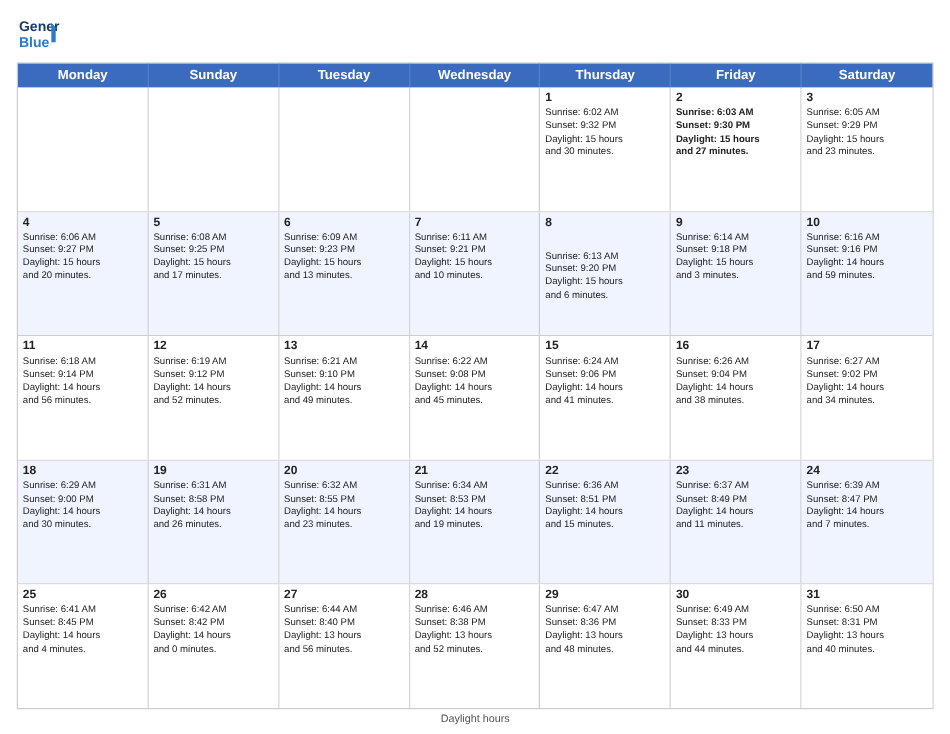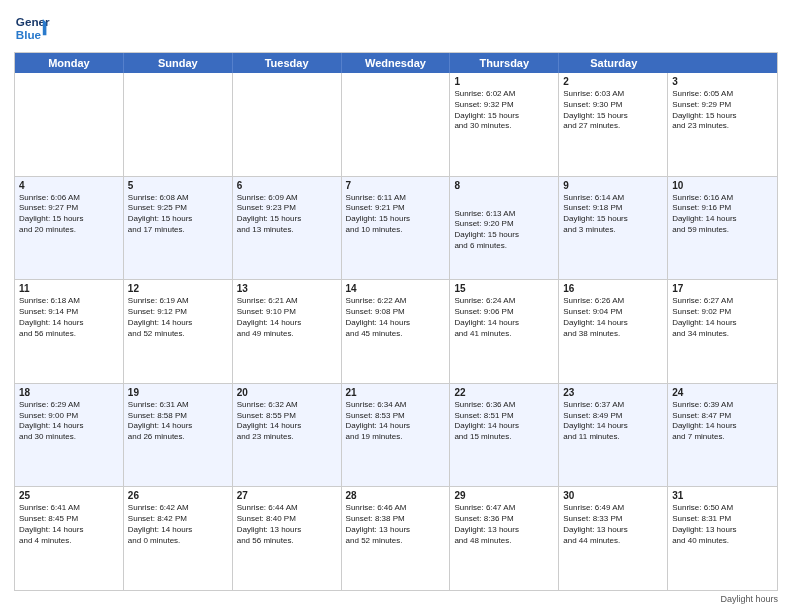--- a/index.html
+++ b/index.html
@@ -97,21 +97,21 @@
       margin-bottom: 2px;
     }
     .cell-text {
       font-size: 8px;
       line-height: 1.35;
       color: #222;
     }
     .footer-note {
       font-size: 9px;
       color: #555;
-      text-align: right;
+      text-align: center;
       margin-top: 3px;
     }
   </style>
 </head>
 <body>
 
 <div class="page">
   <div class="header">
     <div class="logo">
       <svg class="logo-icon" viewBox="0 0 40 40">
@@ -122,38 +122,39 @@
     </div>
   </div>
 
   <div class="calendar">
     <div class="cal-header">
     <div class="cal-header-cell">Monday</div>
         <div class="cal-header-cell">Sunday</div>
         <div class="cal-header-cell">Tuesday</div>
         <div class="cal-header-cell">Wednesday</div>
         <div class="cal-header-cell">Thursday</div>
+        <div class="cal-header-cell">Friday</div>
         <div class="cal-header-cell">Saturday</div>
       </div>
     <div class="cal-body">
     <div class="cal-row">
           <div class="cal-cell"></div>
           <div class="cal-cell"></div>
           <div class="cal-cell"></div>
           <div class="cal-cell"></div>
           <div class="cal-cell">
             <span class="day-num">1</span>
             <div class="cell-text" style="white-space: pre-line;">Sunrise: 6:02 AM
 Sunset: 9:32 PM
 Daylight: 15 hours
 and 30 minutes.</div>
           </div>
           <div class="cal-cell">
             <span class="day-num">2</span>
-            <div class="cell-text" style="white-space: pre-line;">Sunrise: 6:03 AM
+            <div class="cell-text" style="white-space: pre-line; font-weight: bold;">Sunrise: 6:03 AM
 Sunset: 9:30 PM
 Daylight: 15 hours
 and 27 minutes.</div>
           </div>
           <div class="cal-cell">
             <span class="day-num">3</span>
             <div class="cell-text" style="white-space: pre-line;">Sunrise: 6:05 AM
 Sunset: 9:29 PM
 Daylight: 15 hours
 and 23 minutes.</div>

